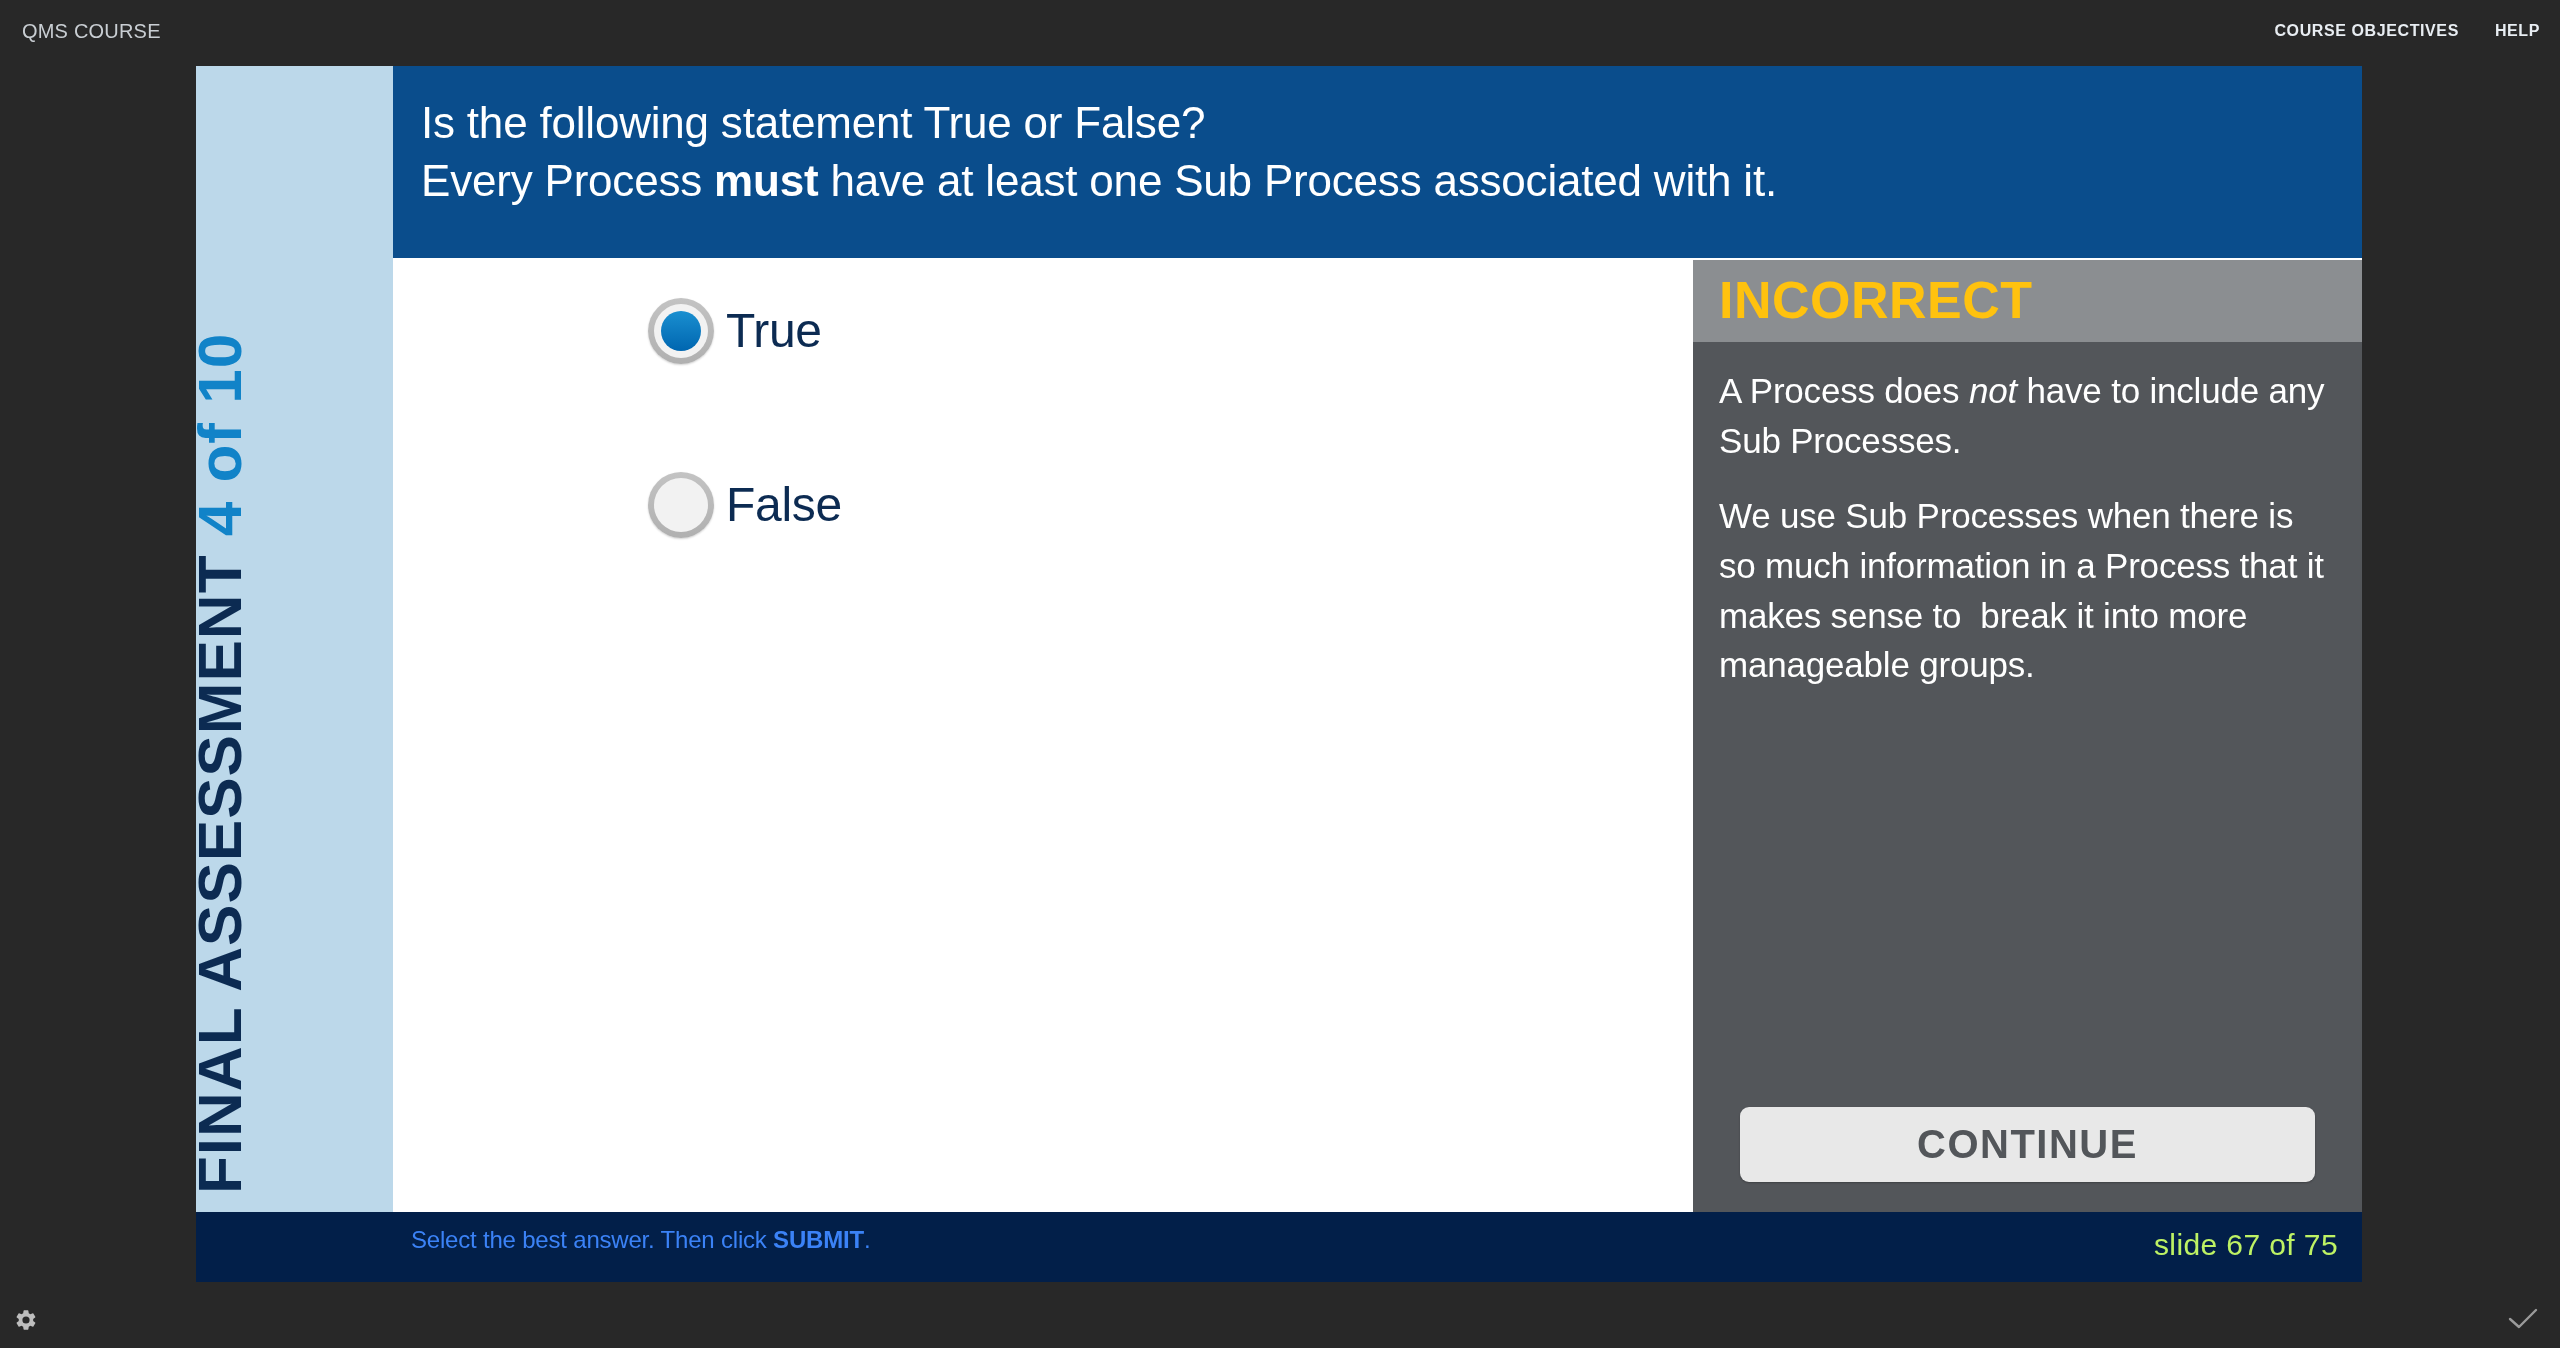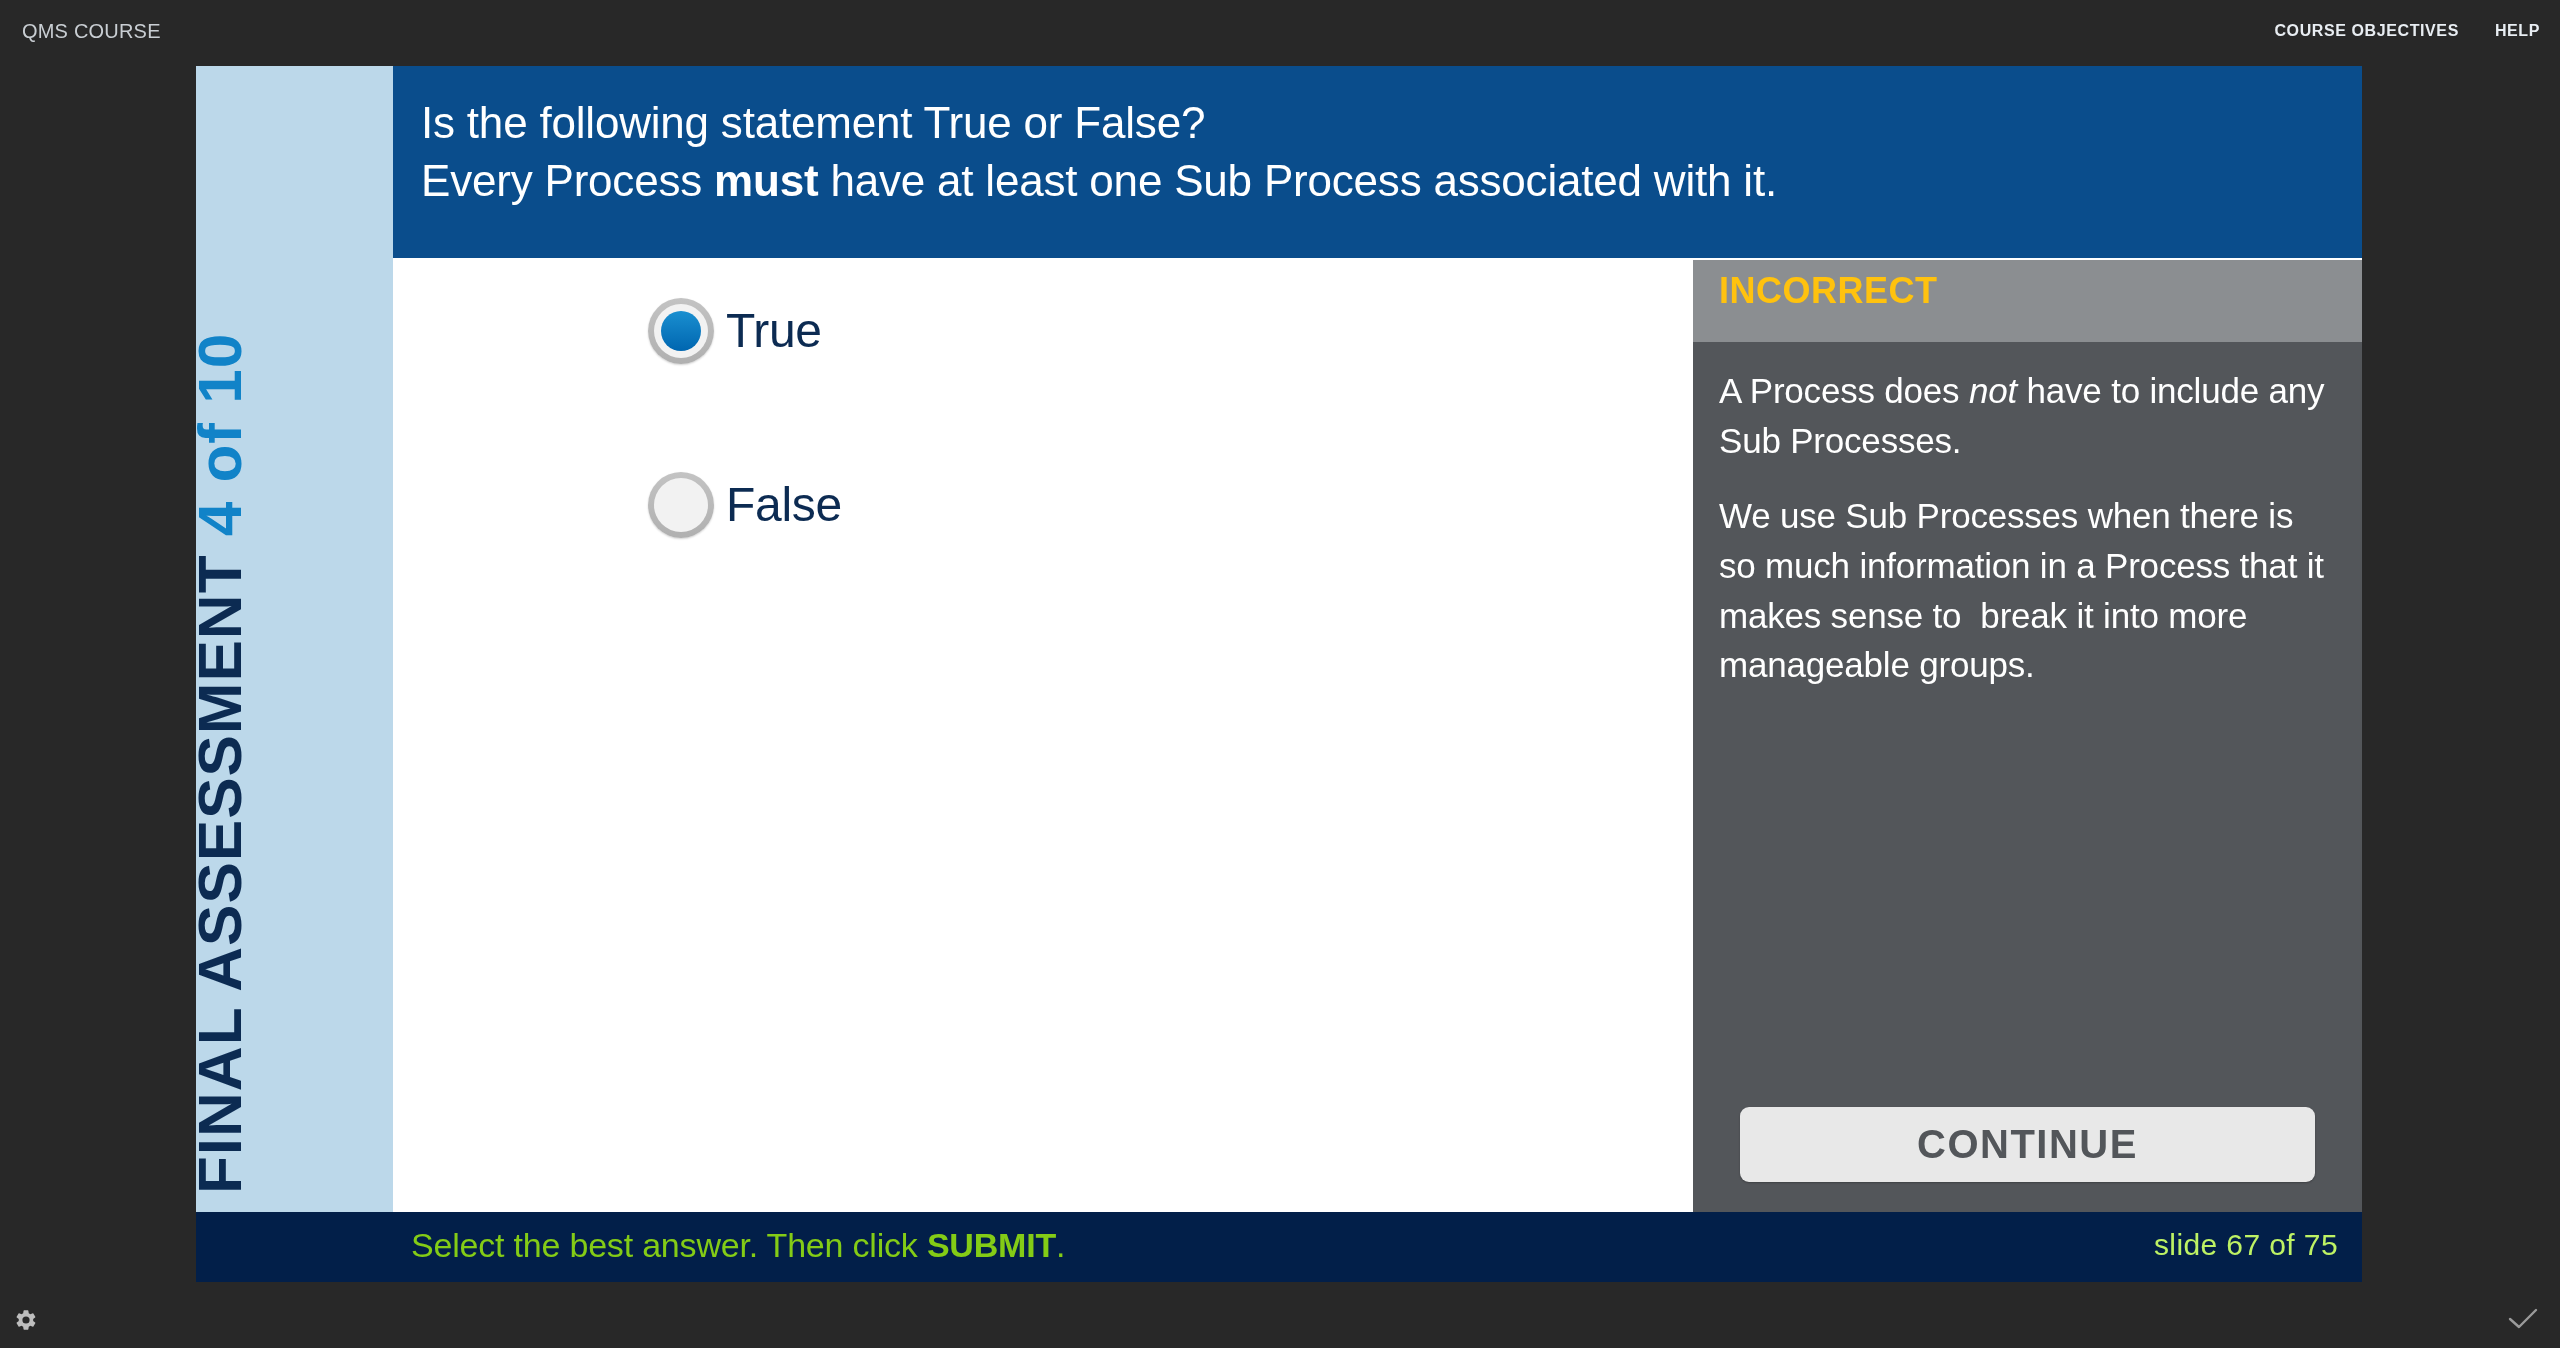--- a/index.html
+++ b/index.html
@@ -156,21 +156,21 @@
     width: 669px; height: 952px;
     background: #53565a;
   }
   .fb-header {
     height: 82px;
     background: #8b8e91;
     padding: 8px 0 0 26px;
   }
   .fb-title {
     color: #ffc20e;
-    font-size: 36px;
+    font-size: 52px;
     font-weight: bold;
     letter-spacing: .5px;
     line-height: 1.25;
   }
   .fb-body { padding: 24px 26px 0 26px; }
   .fb-para {
     color: #ffffff;
     font-size: 35px;
     font-weight: 400;
     line-height: 1.42;
@@ -204,22 +204,22 @@
   
   .footerbar {
     position: absolute;
     left: 0; bottom: 0;
     width: 2166px; height: 70px;
     background: #021f49;
   }
   .footer-instr {
     position: absolute;
     left: 215px; top: 14px;
-    color: #84cc16;
-    font-size: 34px;
+    color: #3b82f6;
+    font-size: 24px;
     font-weight: 500;
     letter-spacing: -.2px;
     white-space: nowrap;
   }
   .footer-instr b { font-weight: bold; }
   .slide-count {
     position: absolute;
     right: 24px; top: 16px;
     color: #bef264;
     font-size: 30px;

